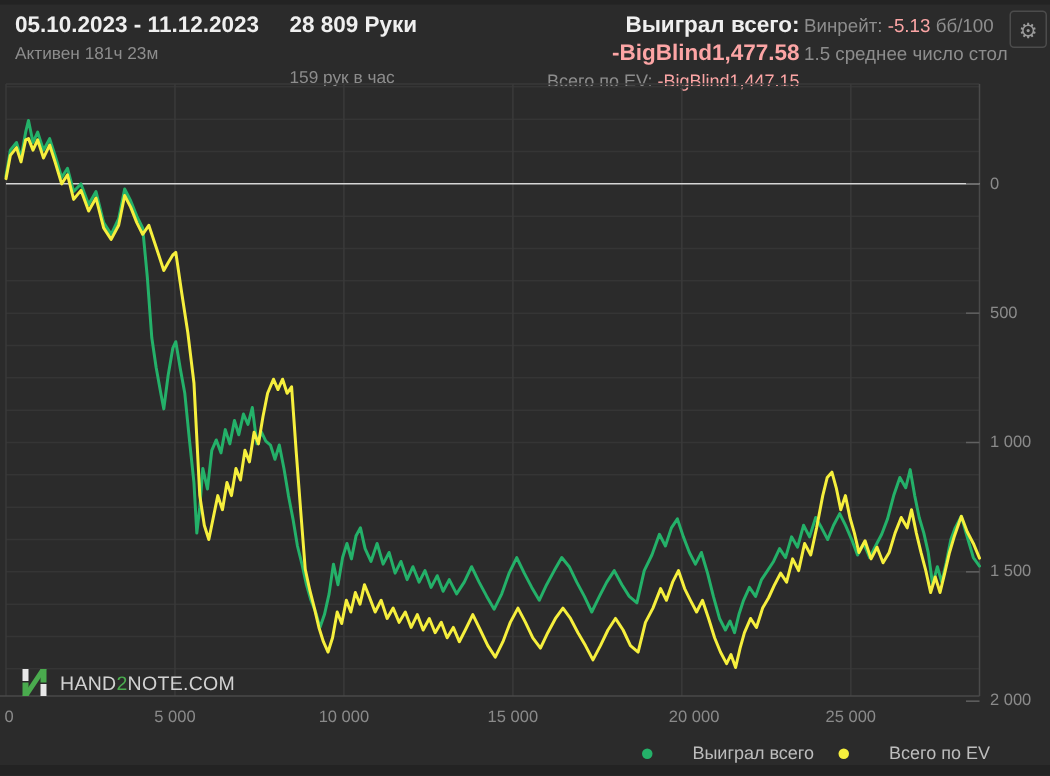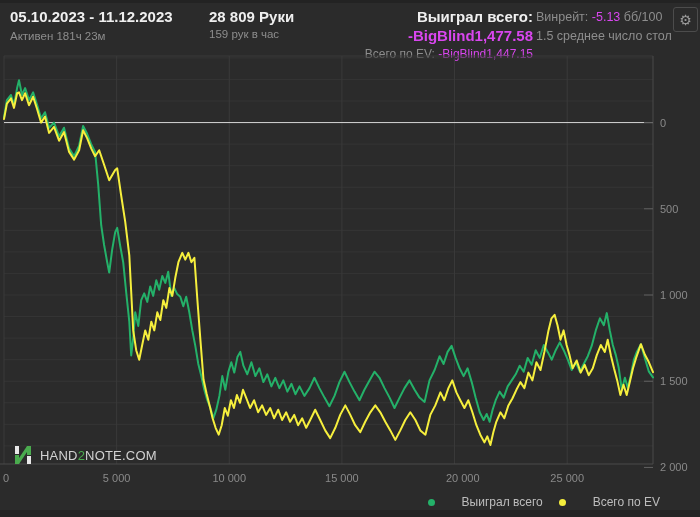--- a/index.html
+++ b/index.html
@@ -6,25 +6,25 @@
   .app{position:relative;width:700px;height:517px;background:#2b2b2b;overflow:hidden;
        font-family:"Liberation Sans","DejaVu Sans",sans-serif;-webkit-font-smoothing:antialiased;}
   .topstrip{position:absolute;left:0;top:0;width:700px;height:3px;background:#232323;}
   .bottomstrip{position:absolute;left:0;bottom:0;width:700px;height:7px;background:#232323;}
 
   
   .hblock{position:absolute;top:0;}
   .big{font-size:15px;font-weight:700;color:#efefef;line-height:19px;white-space:nowrap;}
   .small{font-size:11.5px;color:#8d8d8d;line-height:15px;white-space:nowrap;}
   .mid{font-size:12.5px;color:#8d8d8d;line-height:16px;white-space:nowrap;}
-  .pink{color:#d946ef;}
+  .pink{color:#fca5a5;}
   .blk-date{left:10px;top:7px;}
   .blk-date .small{margin-top:3px;}
-  .blk-hands{left:209px;top:7px;}
-  .blk-hands .small{margin-top:1px;}
+  .blk-hands{left:193px;top:7px;}
+  .blk-hands .small{margin-top:19px;}
   .blk-won{left:303px;top:7px;width:230px;text-align:right;}
   .blk-won .row2{margin-top:2px;font-size:12px;}
   .blk-won .row2 .lbl{color:#8d8d8d;margin-left:36px;}
   .blk-wr{left:536px;top:9px;width:162px;overflow:hidden;}
   .blk-wr .row2{margin-top:3px;}
   .gear-btn{position:absolute;left:673px;top:7px;width:25px;height:25px;box-sizing:border-box;
             border:1px solid #4c4c4c;border-radius:3px;background:transparent;color:#9a9a9a;
             font-size:14px;line-height:22px;text-align:center;padding:0;cursor:pointer;}
 
   

